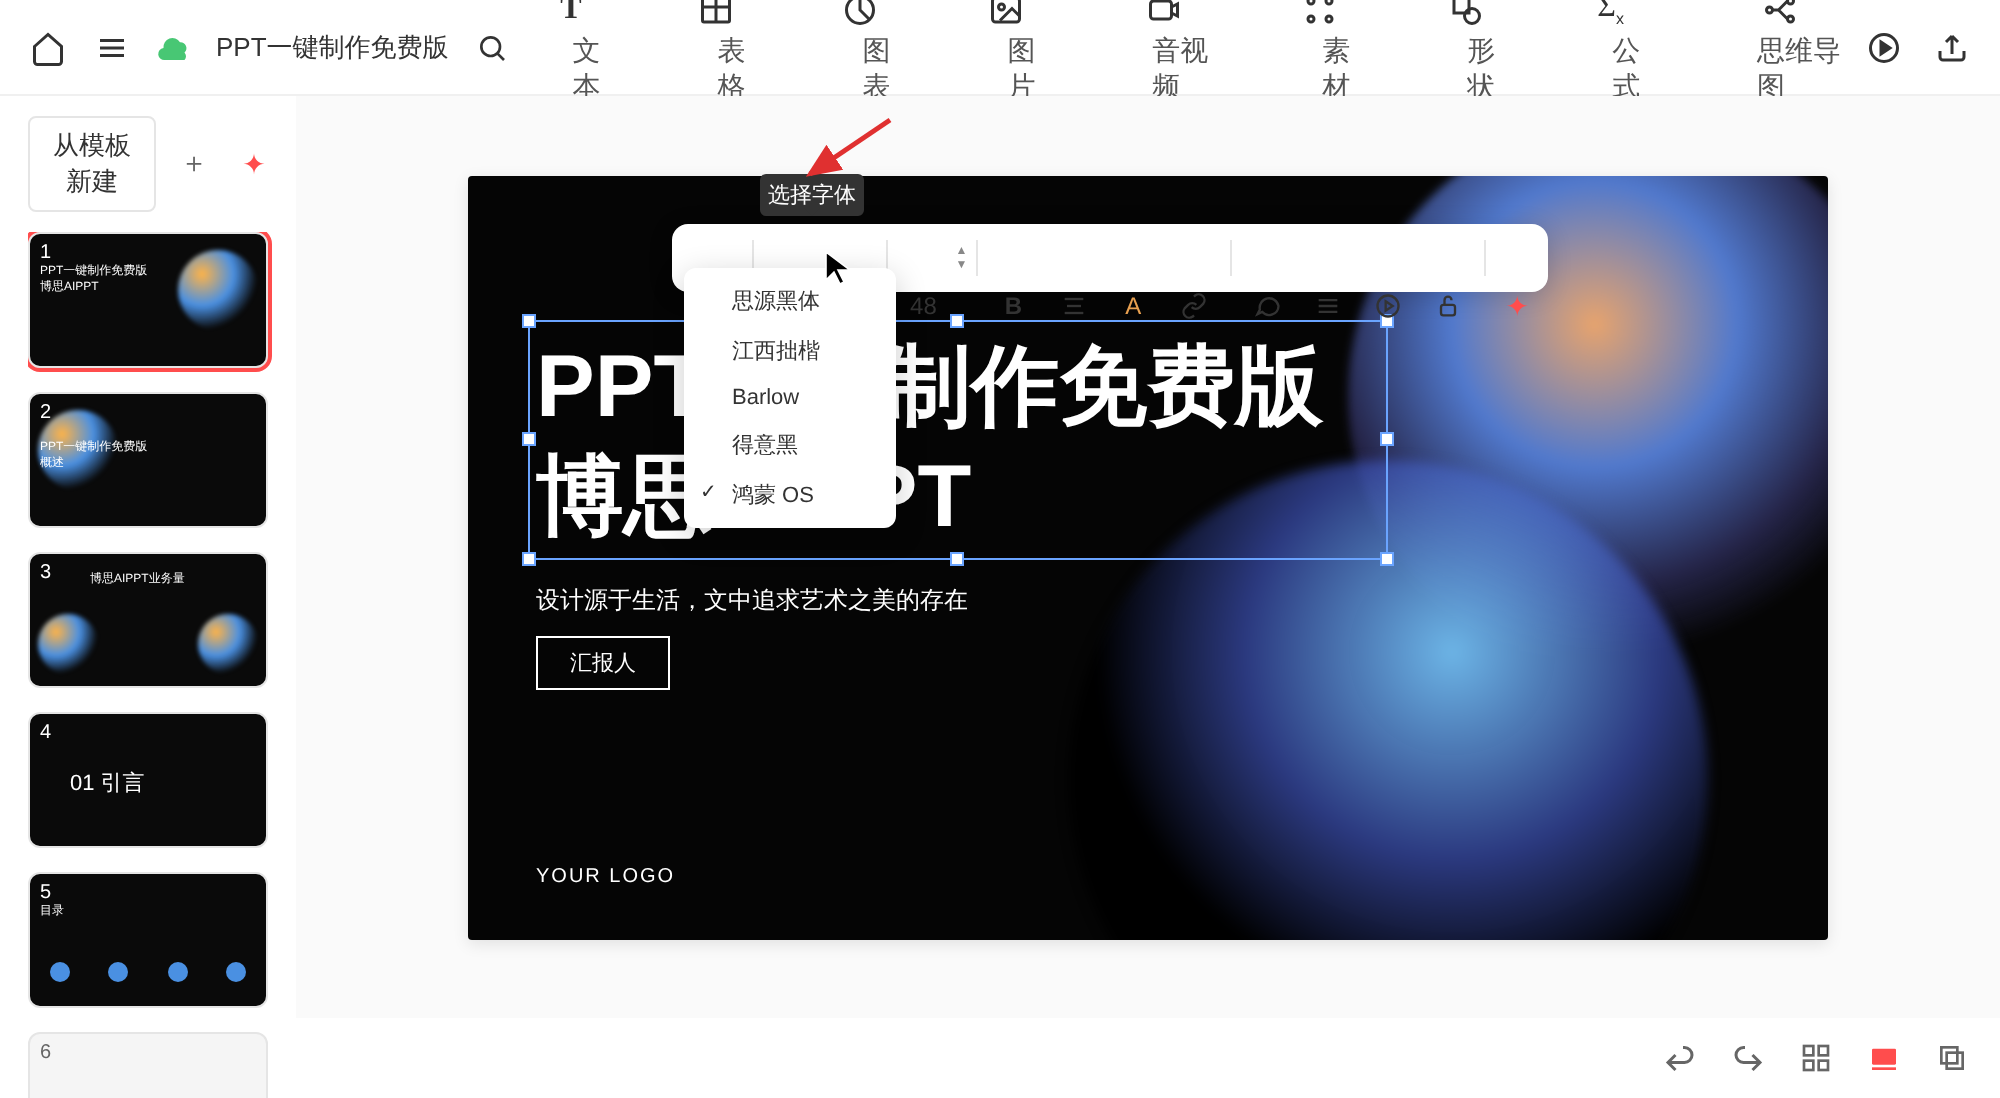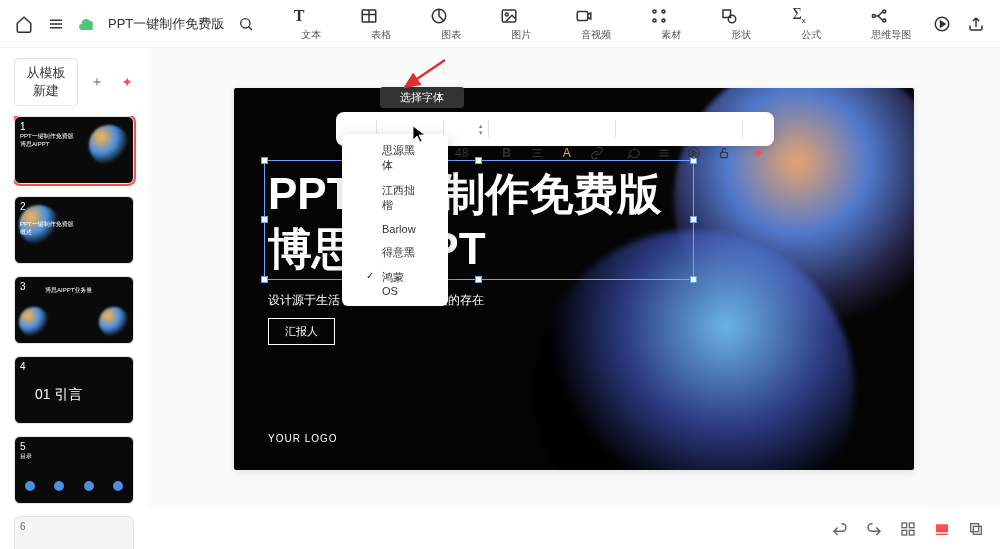--- a/index.html
+++ b/index.html
@@ -7,21 +7,21 @@
 
 
 .topbar { height: 48px; display: flex; align-items: center; padding: 0 14px; gap: 6px; border-bottom: 1px solid #f0f0f0; }
 .tb-left { display: flex; align-items: center; gap: 12px; }
 .tb-icon { width: 20px; height: 20px; display: flex; align-items: center; justify-content: center; color: #333; cursor: pointer; }
 .tb-cloud { color: #48c774; font-size: 14px; }
 .doc-title { font-size: 13px; color: #333; }
 .tb-tools { flex: 1; display: flex; justify-content: center; gap: 26px; }
 .tool-item { display: flex; flex-direction: column; align-items: center; gap: 2px; cursor: pointer; }
 .tool-icon { width: 20px; height: 20px; display: flex; align-items: center; justify-content: center; color: #333; font-size: 16px; }
-.tool-label { font-size: 10px; color: #555; margin-left: 24px; }
+.tool-label { font-size: 14px; color: #555; margin-left: 24px; }
 .tb-right { display: flex; align-items: center; gap: 14px; }
 
 
 .sidebar { position: absolute; left: 0; top: 48px; width: 148px; height: calc(100% - 48px); padding: 10px 0 0 14px; overflow: hidden; }
 .new-row { display: flex; align-items: center; gap: 8px; margin-bottom: 10px; padding-right: 10px; }
 .new-btn { flex: 1; border: 1px solid #e5e5e5; border-radius: 4px; padding: 5px 8px; font-size: 13px; color: #333; background: #fff; cursor: pointer; }
 .plus-btn { width: 22px; height: 22px; border-radius: 4px; display: flex; align-items: center; justify-content: center; font-size: 14px; color: #666; cursor: pointer; }
 .ai-btn { width: 22px; height: 22px; display: flex; align-items: center; justify-content: center; color: #ff4d4d; font-size: 14px; cursor: pointer; }
 .thumbs { display: flex; flex-direction: column; gap: 12px; overflow-y: auto; height: calc(100% - 40px); padding-right: 8px; }
 .thumb-wrap { position: relative; }
@@ -54,28 +54,28 @@
 .fmt-item { height: 26px; padding: 0 6px; display: flex; align-items: center; font-size: 12px; color: #333; border-radius: 4px; cursor: pointer; gap: 3px; margin-top: 48px; }
 .fmt-sep { width: 1px; height: 18px; background: #e5e5e5; margin: 0 2px; }
 .fmt-font { width: 58px; }
 .fmt-size { width: 28px; justify-content: center; }
 .fmt-spinner { display: flex; flex-direction: column; gap: 1px; }
 .fmt-spinner span { font-size: 6px; line-height: 1; color: #888; }
 .fmt-ico { width: 16px; height: 16px; display: flex; align-items: center; justify-content: center; }
 .fmt-ai { color: #ff4d4d; font-size: 14px; }
 
 
-.tooltip { position: absolute; left: 380px; top: 87px; background: #333; color: #fff; font-size: 11px; padding: 3px 20px; border-radius: 3px; z-index: 60; }
+.tooltip { position: absolute; left: 380px; top: 87px; background: #333; color: #fff; font-size: 11px; padding: 3px 4px; border-radius: 3px; z-index: 60; }
 .tooltip:after { content: ''; position: absolute; left: 50%; bottom: -4px; margin-left: -4px; border: 4px solid transparent; border-top-color: #333; }
 
 
 .arrow { position: absolute; left: 395px; top: 55px; z-index: 70; pointer-events: none; }
 
 
-.font-dd { position: absolute; left: 342px; top: 134px; width: 106px; background: #fff; border-radius: 6px; box-shadow: 0 4px 16px rgba(0,0,0,.2); padding: 4px 16px; z-index: 55; }
+.font-dd { position: absolute; left: 342px; top: 134px; width: 106px; background: #fff; border-radius: 6px; box-shadow: 0 4px 16px rgba(0,0,0,.2); padding: 4px 0; z-index: 55; }
 .font-opt { padding: 5px 14px 5px 24px; font-size: 11px; color: #333; cursor: pointer; position: relative; }
 .font-opt.checked:before { content: '✓'; position: absolute; left: 8px; top: 5px; font-size: 10px; }
 .cursor-ptr { position: absolute; left: 412px; top: 125px; z-index: 80; font-size: 12px; pointer-events: none; }
 
 
 .btmbar { position: absolute; right: 14px; bottom: 10px; display: flex; align-items: center; gap: 14px; }
 .btm-ico { width: 20px; height: 20px; display: flex; align-items: center; justify-content: center; color: #666; cursor: pointer; }
 .btm-red { color: #ff4d4d; }
 
 svg { display: block; }
@@ -235,21 +235,21 @@
       <div class="thumb">
           <span class="thumb-num">3</span>
           <div class="thumb-text" style="left:30px;top:10px"><span>博思AIPPT业务量</span></div>
           <div class="thumb-blob" style="left:4px;top:30px;width:30px;height:30px"></div>
           <div class="thumb-blob" style="top:30px;width:30px;height:30px"></div>
         </div>
     </div>
     <div class="thumb-wrap">
       <div class="thumb">
           <span class="thumb-num">4</span>
-          <div class="thumb-text" style="top:28px;left:20px;font-size:14px"><span>01   引言</span></div>
+          <div class="thumb-text" style="top:28px;left:20px;font-size:11px"><span>01   引言</span></div>
         </div>
     </div>
     <div class="thumb-wrap">
       <div class="thumb">
           <span class="thumb-num">5</span>
           <div class="thumb-text"><span>目录</span></div>
           <div class="thumb-dots">
             <span></span>
             <span></span>
             <span></span>

